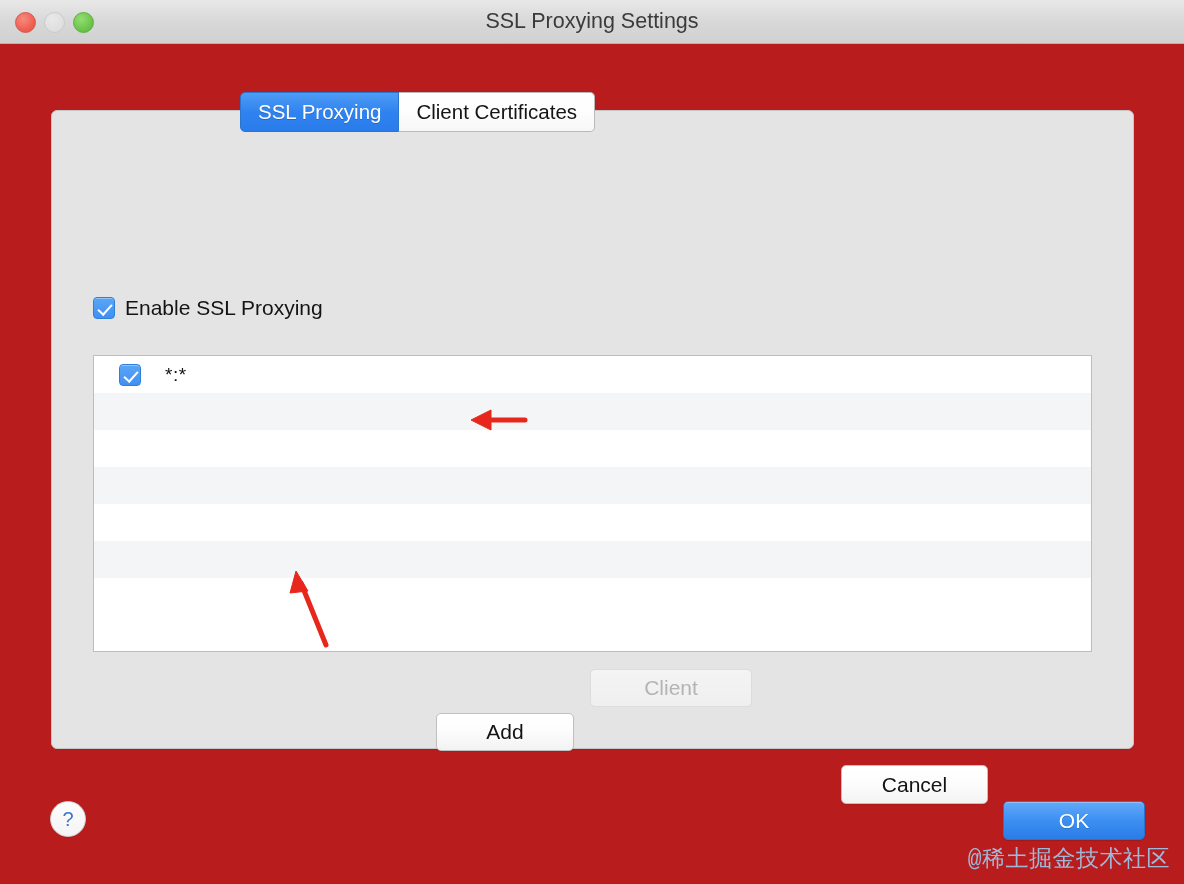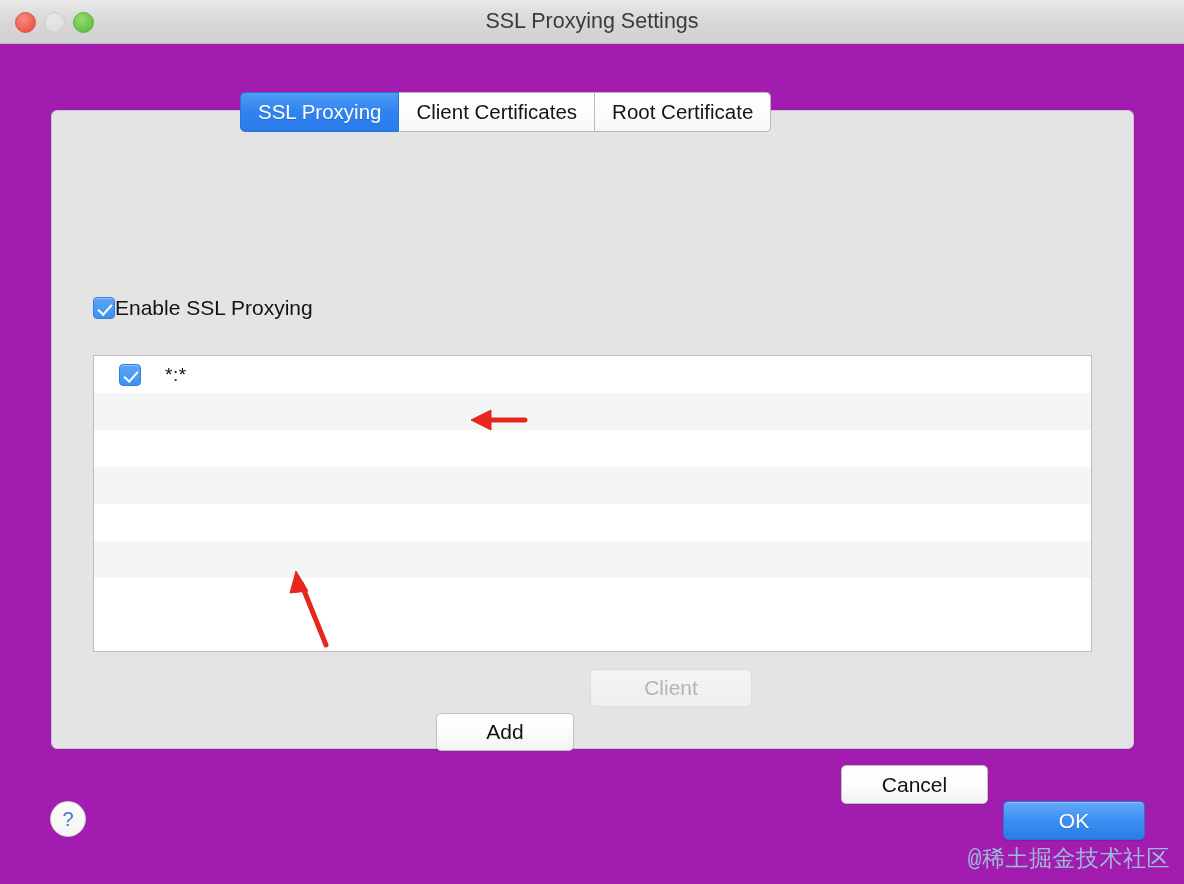--- a/index.html
+++ b/index.html
@@ -13,21 +13,21 @@
     background: #ececec;
     overflow: hidden;
     -webkit-font-smoothing: antialiased;
   }
 
   
   .window {
     position: relative;
     width: 1184px;
     height: 884px;
-    background: #a21caf;
+    background: #b91c1c;
     box-sizing: border-box;
     overflow: hidden;
   }
 
   
   .titlebar {
     position: absolute;
     left: 0; top: 0;
     width: 1184px;
     height: 44px;
@@ -131,20 +131,21 @@
     color: #1a1a1a;
     user-select: none;
   }
 
   
   .check-row {
     position: absolute;
     left: 41px; top: 185px;
     display: flex;
     align-items: center;
+    gap: 10px;
   }
   .cbox {
     width: 22px; height: 22px;
     border-radius: 4px;
     box-sizing: border-box;
     position: relative;
     flex: none;
   }
   .cbox.on {
     background: linear-gradient(to bottom, #5ba5f7 0%, #3f90f2 100%);
@@ -325,21 +326,20 @@
       <div class="light light-close"></div>
       <div class="light light-min"></div>
       <div class="light light-zoom"></div>
     </div>
     <div class="window-title">SSL Proxying Settings</div>
   </div>
 
   <div class="tabbar">
     <div class="tab active">SSL Proxying</div>
     <div class="tab">Client Certificates</div>
-    <div class="tab">Root Certificate</div>
   </div>
 
   <div class="panel">
 
 
     <div class="check-row">
       <div class="cbox on"></div>
       <div class="check-label">Enable SSL Proxying</div>
     </div>
 

